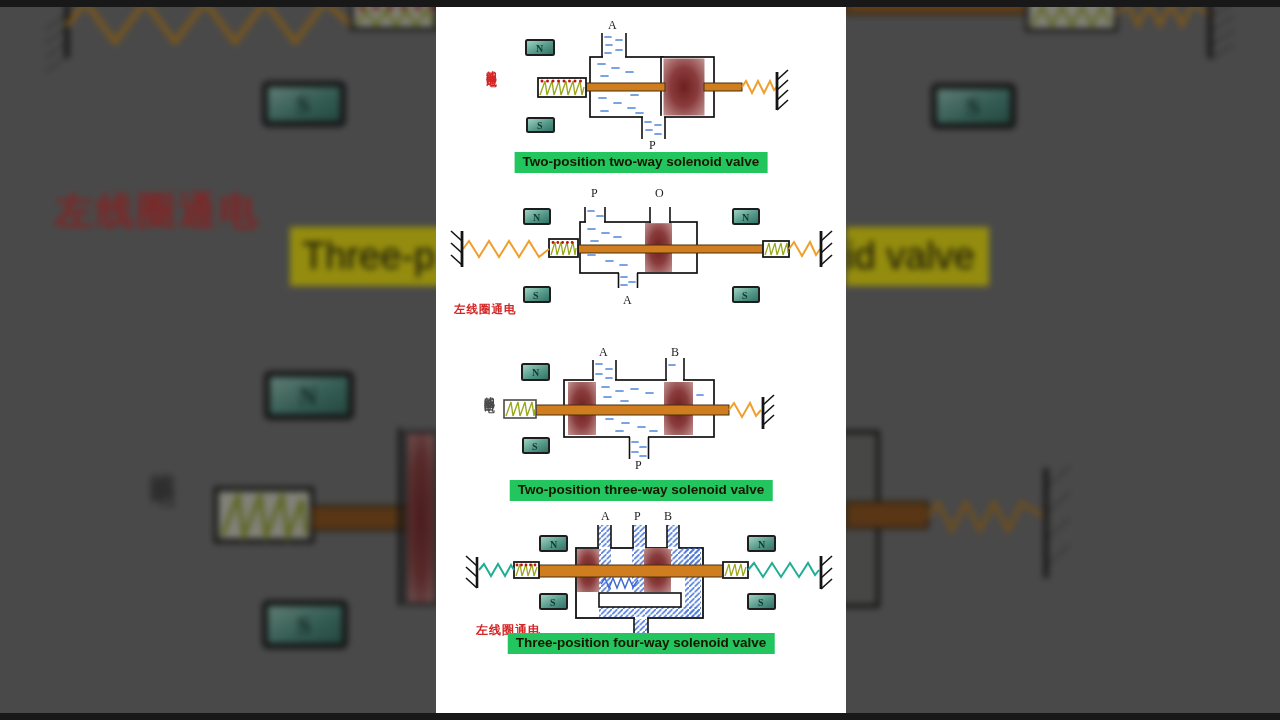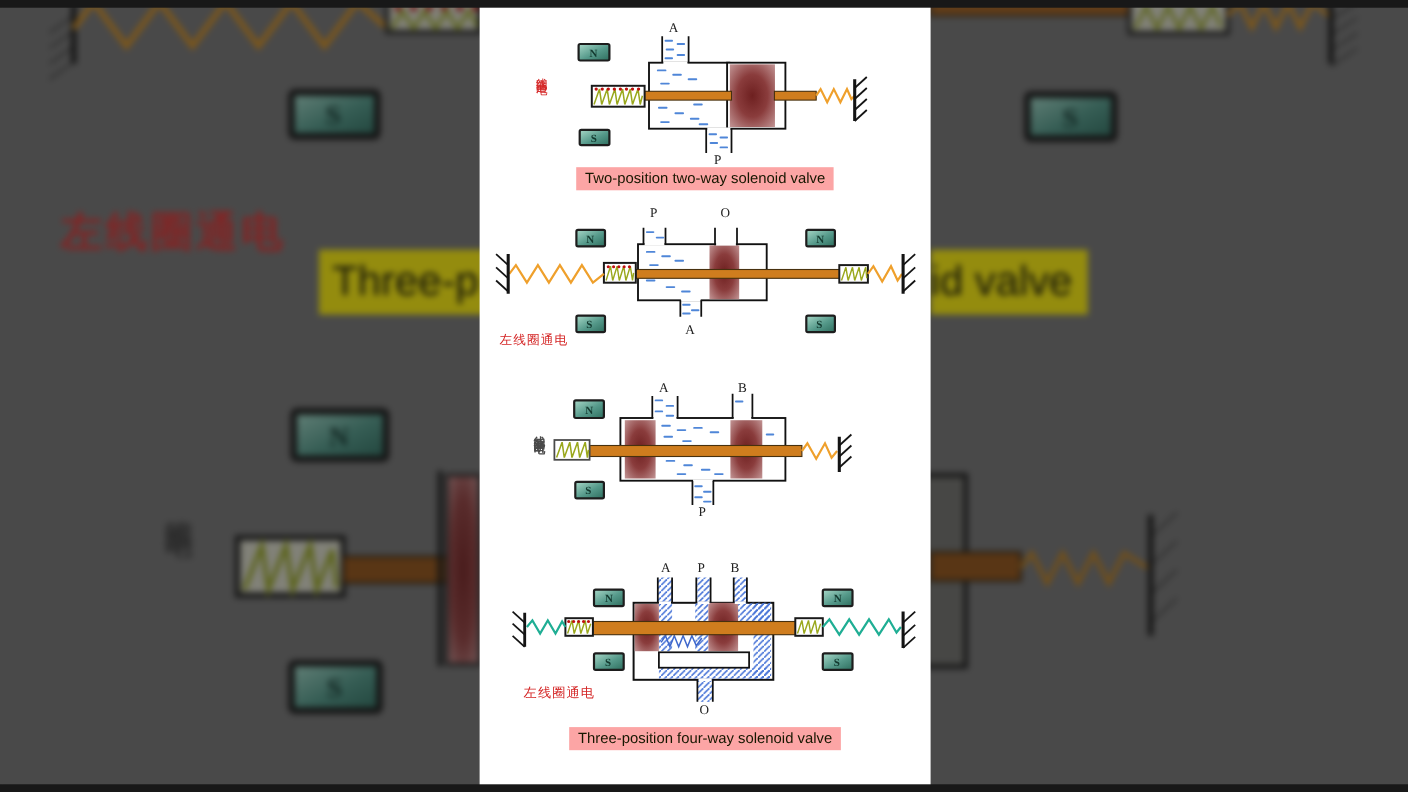--- a/index.html
+++ b/index.html
@@ -16,23 +16,23 @@
   .bg-frag-right{left:846px;width:143px;}
   .bg-text-gray{position:absolute;left:146px;top:452px;writing-mode:vertical-rl;
                 text-orientation:upright;font-size:26px;letter-spacing:3px;color:#3c3c3c;}
   
   .bar{position:absolute;left:0;width:1280px;height:7px;background:#181818;z-index:30;}
   .bar-top{top:0;} .bar-bottom{bottom:0;}
   
   .video{position:absolute;left:436px;top:0;width:410px;height:720px;background:#ffffff;z-index:10;}
   .video svg{position:absolute;left:0;}
   .caption{position:absolute;left:50%;transform:translateX(-50%);white-space:nowrap;
-           background:#fca5a5;color:#171700;font-weight:400;font-size:13.5px;
+           background:#22c55e;color:#171700;font-weight:700;font-size:13.5px;
            line-height:1.2;padding:2px 8px 3px;z-index:3;}
-  .side-label{position:absolute;z-index:2;font-weight:400;}
+  .side-label{position:absolute;z-index:2;font-weight:700;}
   .side-vert{writing-mode:vertical-rl;text-orientation:upright;letter-spacing:2px;}
   .red-label{color:#d42525;}
   .gray-label{color:#4a4a4a;}
   text.port{font-family:"Liberation Serif", serif;font-size:12px;fill:#222;}
   text.mag{font-family:"Liberation Serif", serif;font-size:10px;font-weight:700;fill:#13392f;}
   text.bgmag{font-family:"Liberation Serif", serif;font-size:25px;font-weight:700;fill:#11332b;}
 </style>
 </head>
 <body>
 
@@ -384,20 +384,21 @@
         <rect x="86" y="19" width="27" height="16" rx="1.5" fill="url(#mg3)" stroke="#1d1d1d" stroke-width="2"></rect>
         <text class="mag" x="96" y="31">N</text>
       </g>
       <g>
         <rect x="87" y="93" width="26" height="15" rx="1.5" fill="url(#mg3)" stroke="#1d1d1d" stroke-width="2"></rect>
         <text class="mag" x="96" y="104.5">S</text>
       </g>
       <text class="port" x="199" y="124">P</text>
     </svg>
     <div class="side-label side-vert gray-label" style="left:47px;top:388px;font-size:10.5px;font-weight:600">线圈断电</div>
+    <div class="caption" style="top:480px">Two-position three-way solenoid valve</div>
 
     <svg width="410" height="150" style="top:510px">
       <defs>
         <radialGradient id="sp4" cx="0.5" cy="0.5" r="0.75">
           <stop offset="0" stop-color="#6e2020"></stop>
             <stop offset="0.45" stop-color="#8a3c3c"></stop>
             <stop offset="1" stop-color="#c9a0a0"></stop>
         </radialGradient>
         <linearGradient id="mg4" x1="0" y1="0" x2="1" y2="1">
           <stop offset="0" stop-color="#a8d8c8"></stop>
@@ -483,19 +484,19 @@
         <rect x="312" y="26" width="27" height="15" rx="1.5" fill="url(#mg4)" stroke="#1d1d1d" stroke-width="2"></rect>
         <text class="mag" x="322" y="37.5">N</text>
       </g>
       <g>
         <rect x="312" y="84" width="27" height="15" rx="1.5" fill="url(#mg4)" stroke="#1d1d1d" stroke-width="2"></rect>
         <text class="mag" x="322" y="95.5">S</text>
       </g>
       <text class="port" x="200" y="139">O</text>
     </svg>
     <div class="side-label red-label" style="left:40px;top:622px;font-size:12px;letter-spacing:1px">左线圈通电</div>
-    <div class="caption" style="top:661px">Three-position four-way solenoid valve</div>
+    <div class="caption" style="top:633px">Three-position four-way solenoid valve</div>
 
   </div>
 
   <div class="bar bar-top"></div>
   <div class="bar bar-bottom"></div>
 </div>
 
 </body></html>

